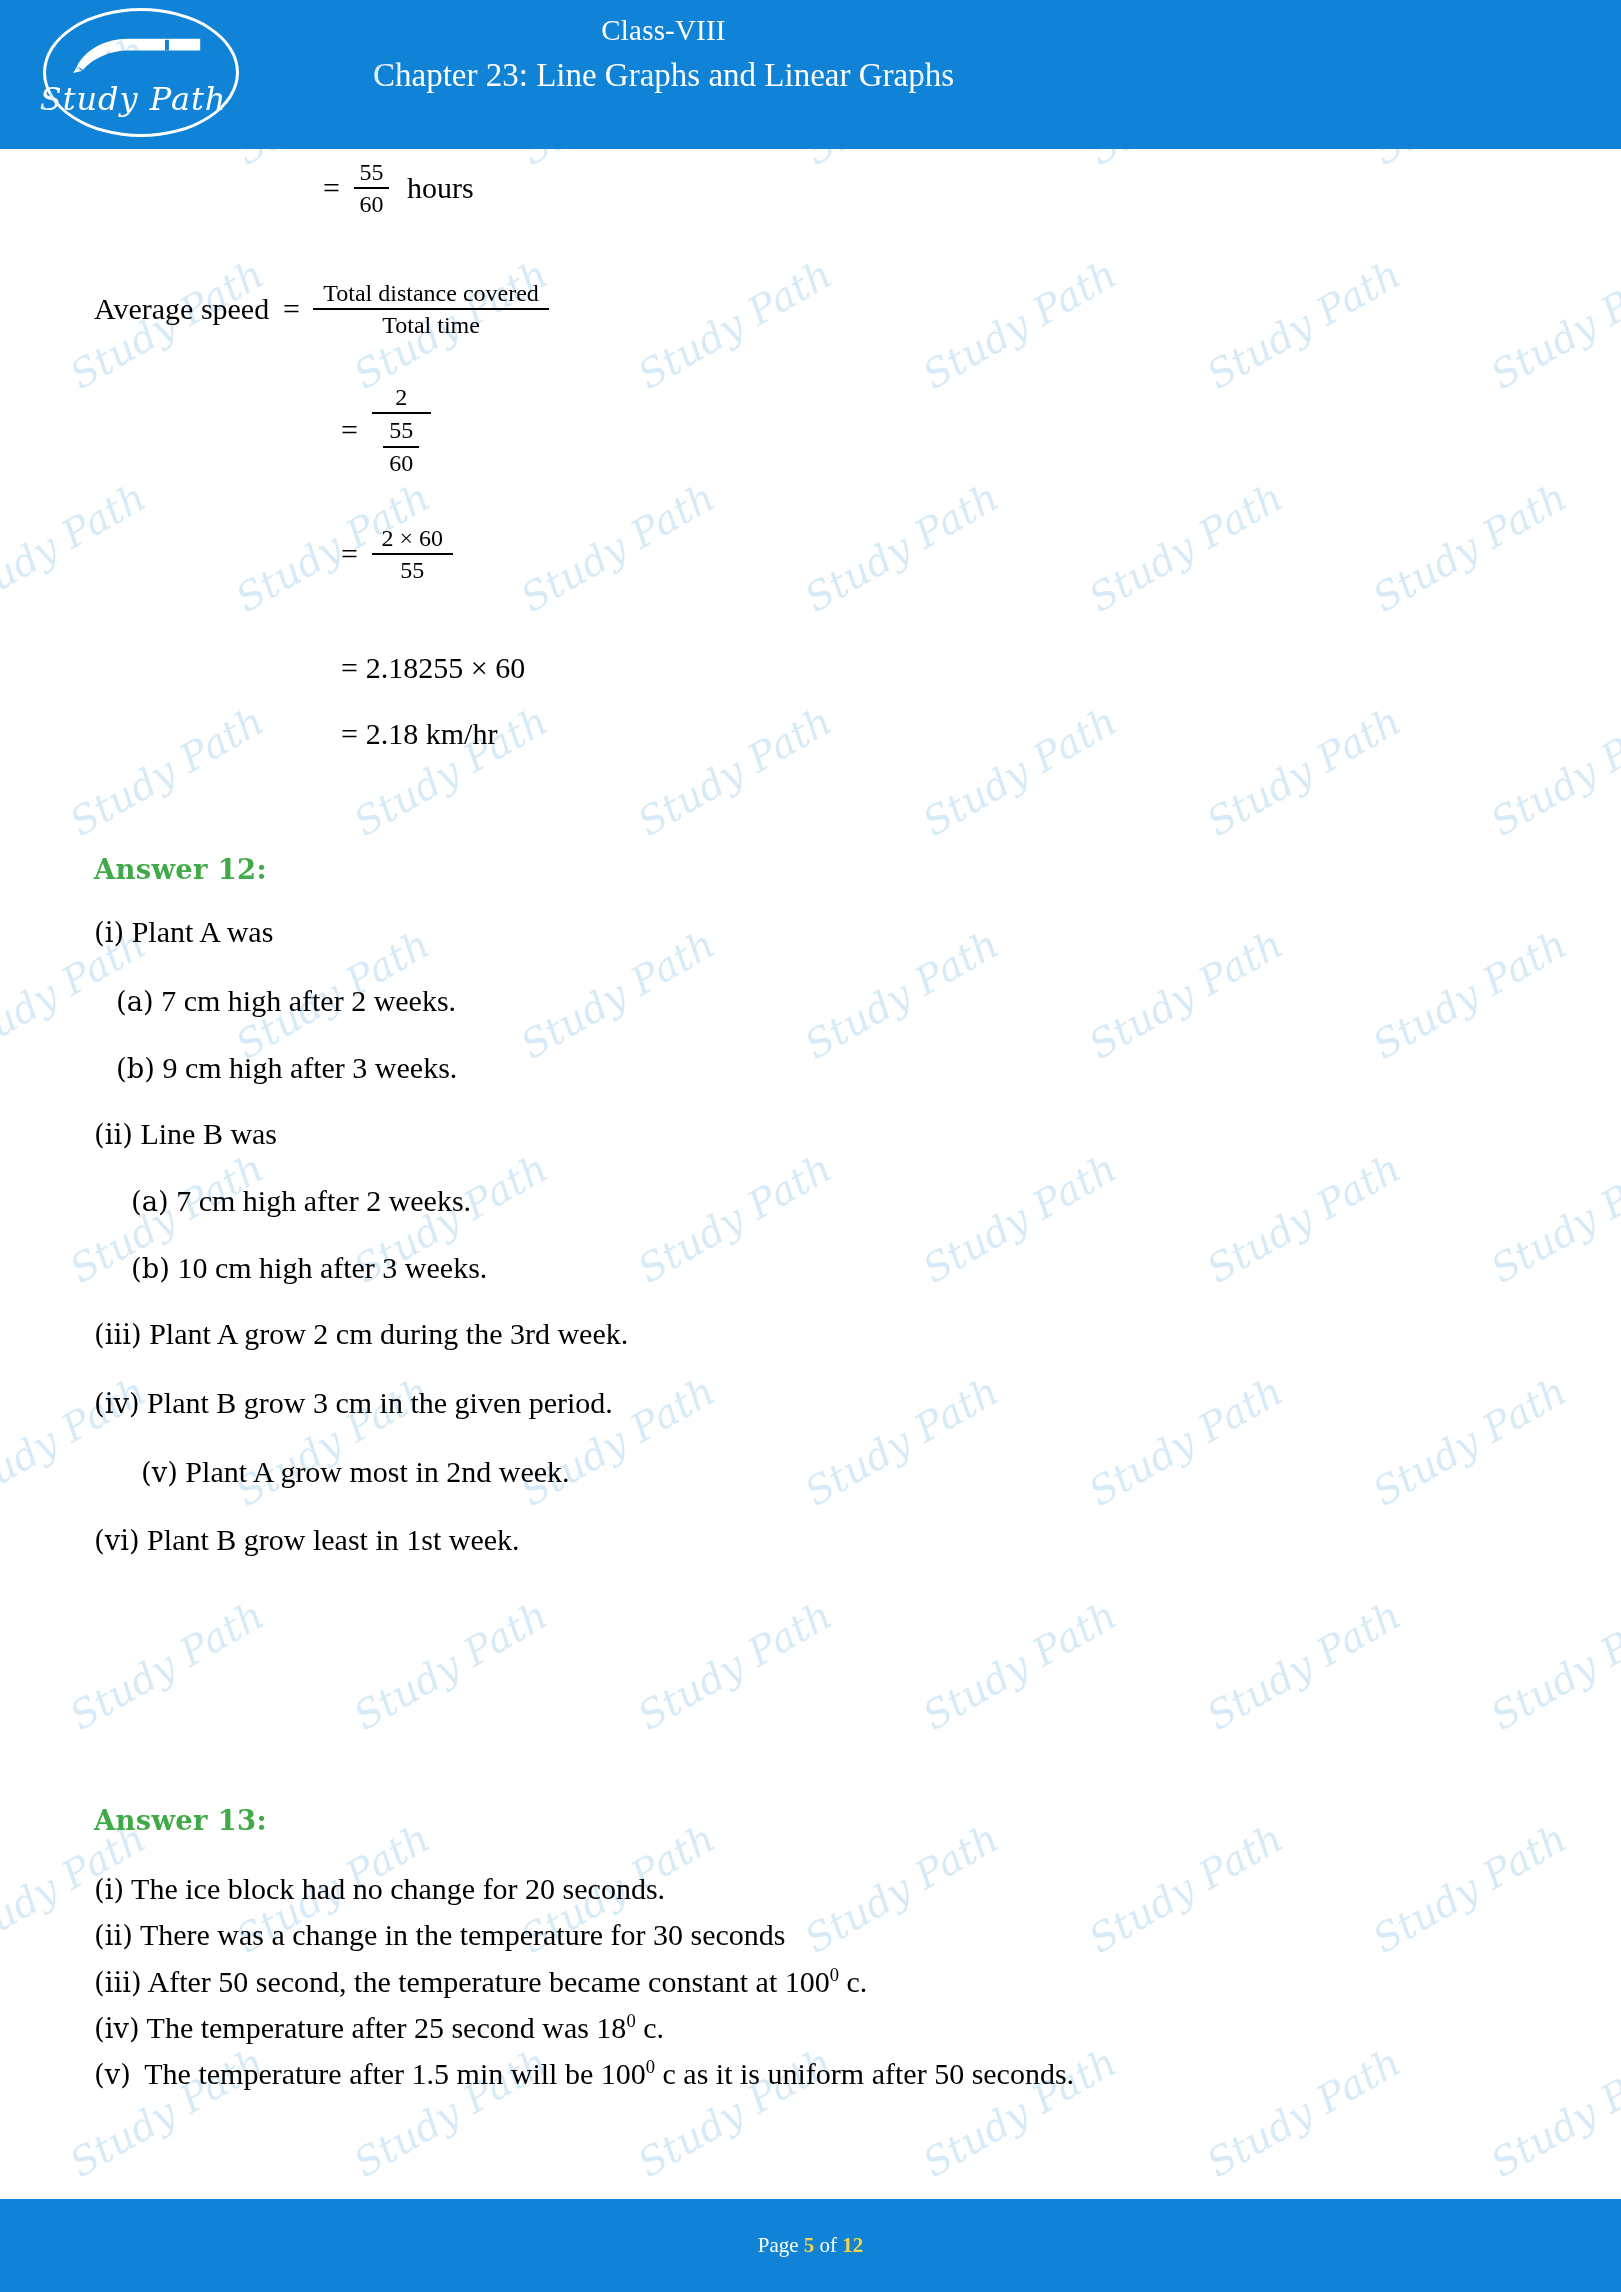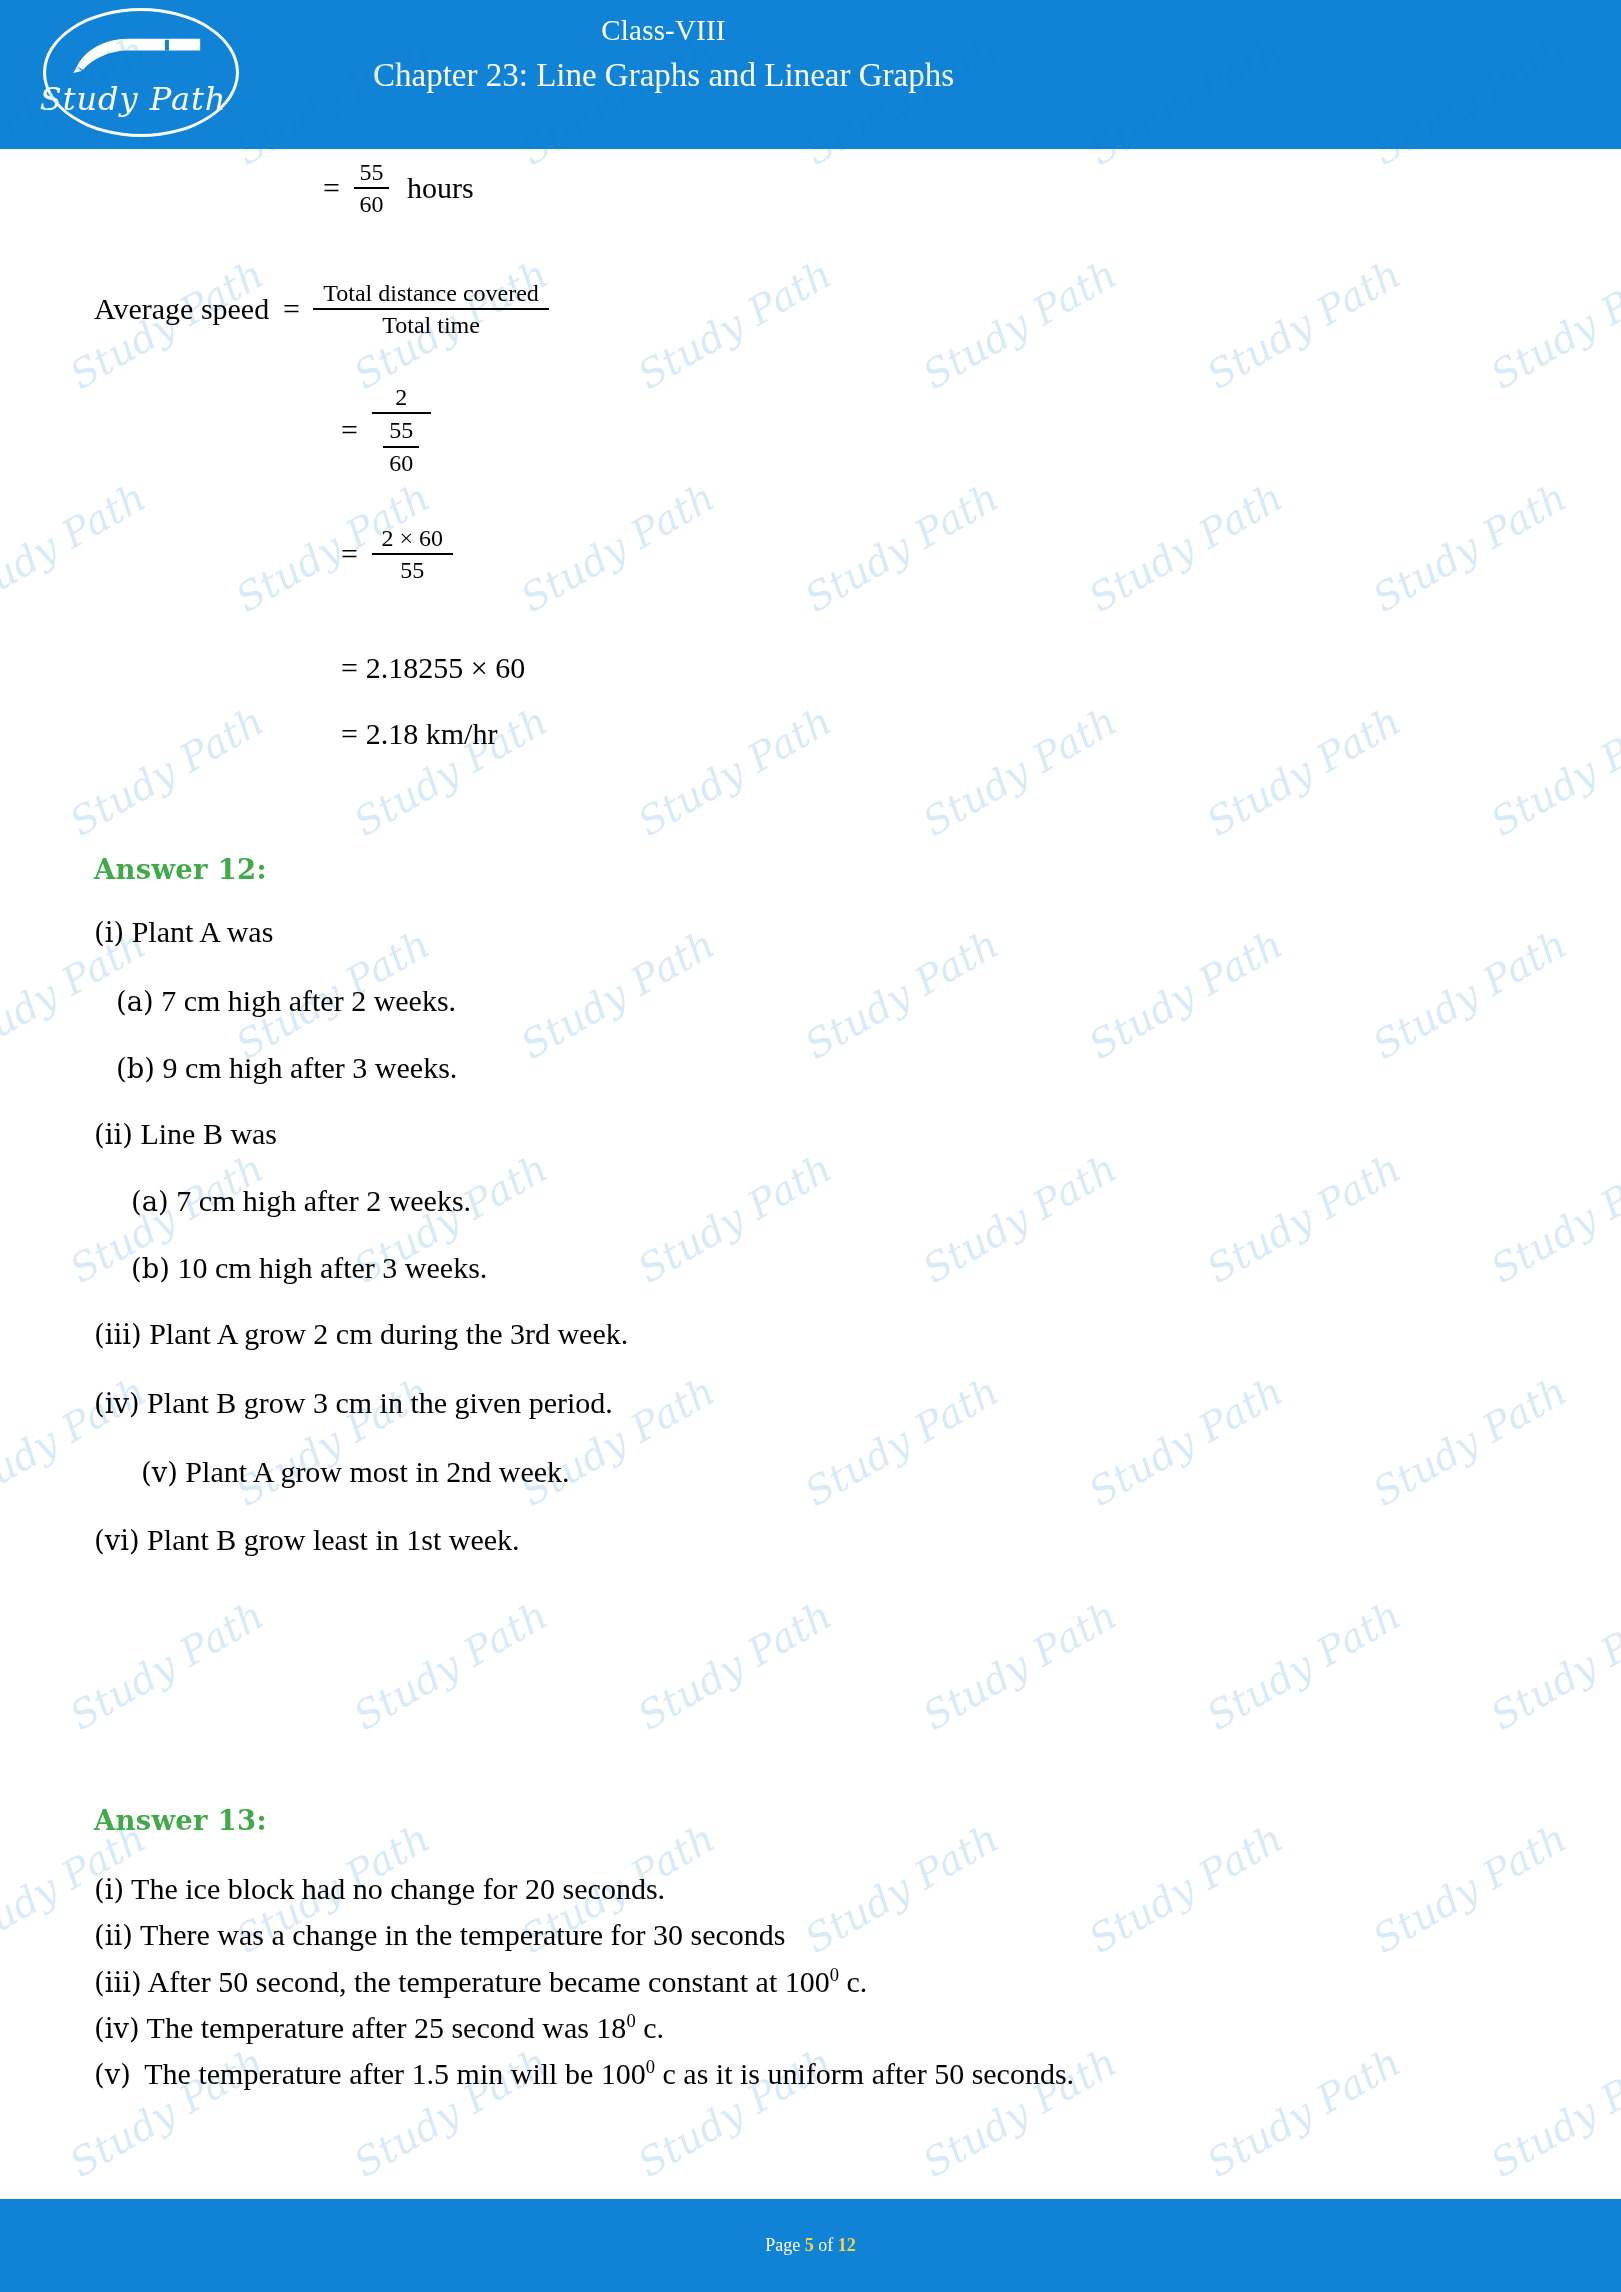--- a/index.html
+++ b/index.html
@@ -86,21 +86,21 @@
   
   .footer {
     position: absolute;
     left: 0;
     top: 2199px;
     width: 1621px;
     height: 93px;
     background: #1083d6;
     color: #ffffff;
     text-align: center;
-    font-size: 18px;
+    font-size: 21px;
     line-height: 93px;
   }
   .footer .num {
     color: #f5d547;
     font-weight: bold;
   }
 
   
   .content {
     position: absolute;

